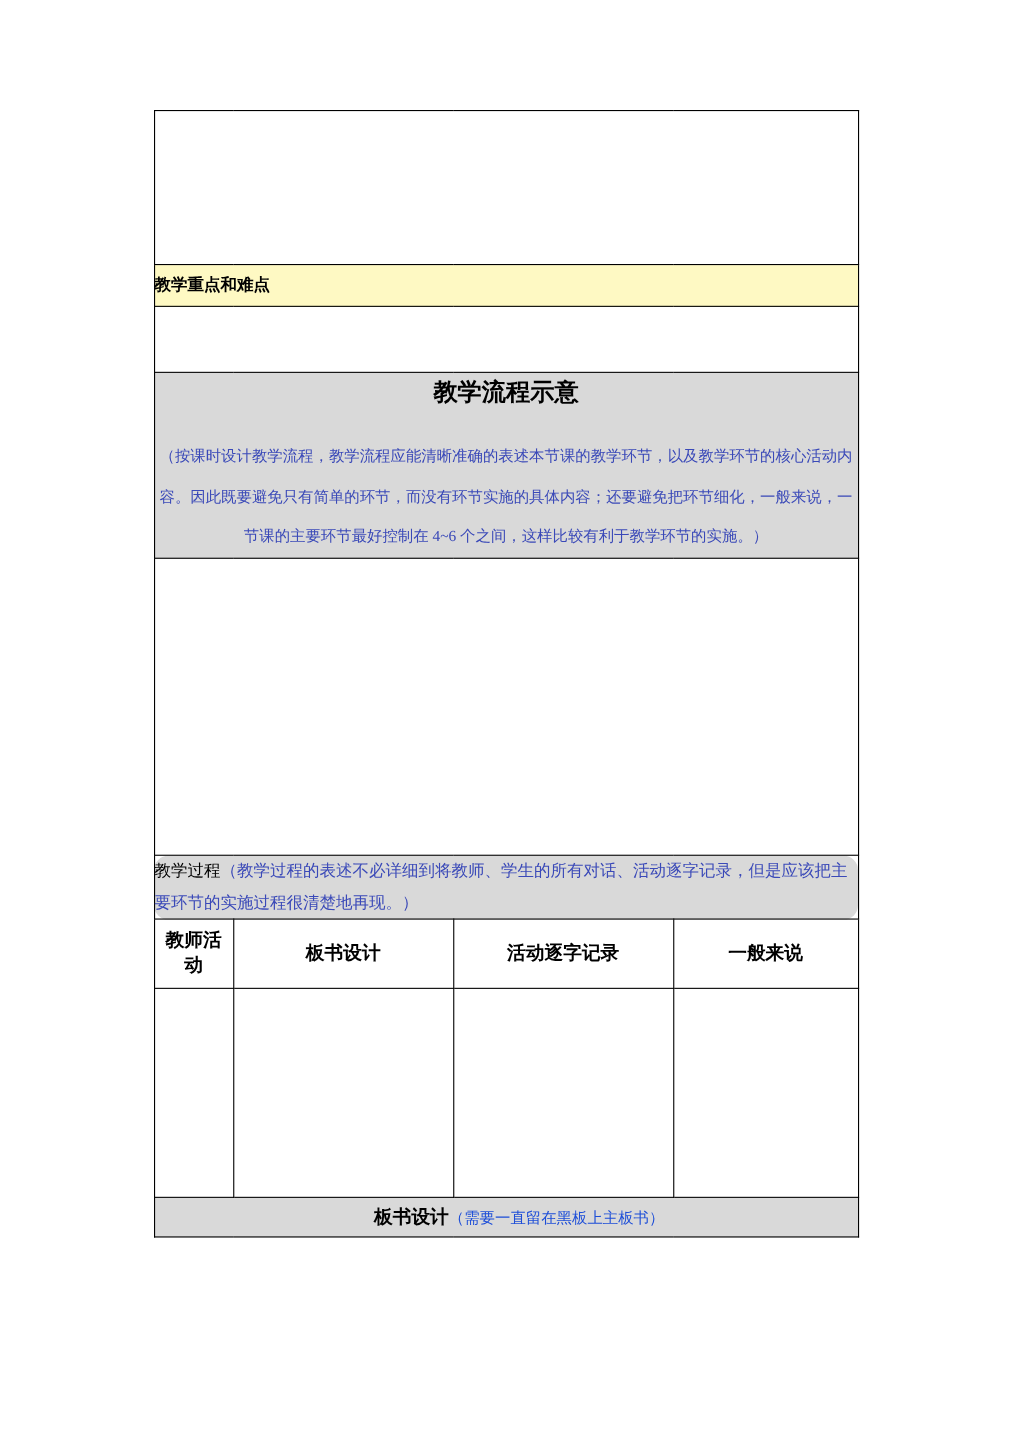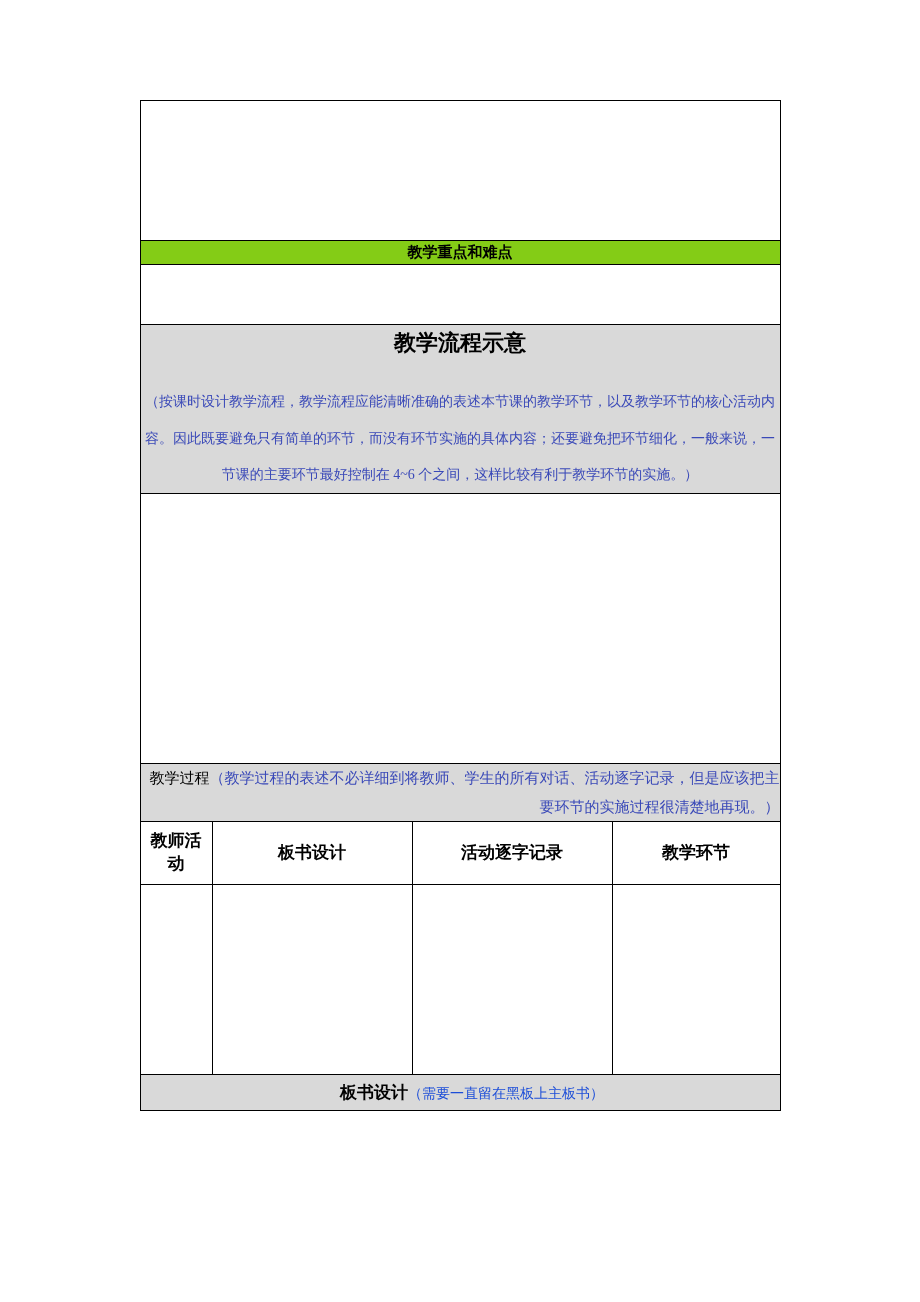--- a/index.html
+++ b/index.html
@@ -24,25 +24,25 @@
       border: 1.5px solid #000;
       vertical-align: middle;
       font-size: 15px;
       color: #000;
       padding: 0;
     }
     .blank-top {
       height: 140px;
     }
     .section-header {
-      background: #84cc16;
-      text-align: center;
+      background: #fef9c3;
+      text-align: left;
       font-weight: bold;
       font-size: 18px;
-      height: 24px;
+      height: 38px;
       font-family: "SimHei", "黑体", sans-serif;
     }
     .empty-row {
       height: 60px;
       background: #fff;
     }
     .flow-header {
       background: #d9d9d9;
       text-align: center;
       padding: 55px 12px 16px 12px;
@@ -64,22 +64,23 @@
     }
     .flow-body {
       height: 270px;
       background: #fff;
     }
     .process-header {
       background: #d9d9d9;
       padding: 10px 12px;
       font-size: 14px;
       line-height: 1.9;
-      text-align: right;
+      text-align: left;
       font-family: "SimSun", "宋体", serif;
+      border-radius: 13px;
     }
     .process-header .label {
       color: #000;
     }
     .process-header .note {
       color: #3a49b8;
     }
     .col-header-row td {
       text-align: center;
       font-weight: bold;
@@ -152,21 +153,21 @@
   <tr>
     <td class="process-header" colspan="4">
       <span class="label">教学过程</span><span class="note">（教学过程的表述不必详细到将教师、学生的所有对话、活动逐字记录，但是应该把主要环节的实施过程很清楚地再现。）</span>
     </td>
   </tr>
 
   <tr class="col-header-row">
     <td>教师活动</td>
     <td>板书设计</td>
     <td>活动逐字记录</td>
-    <td>教学环节</td>
+    <td>一般来说</td>
   </tr>
 
   <tr class="activity-body">
     <td></td>
     <td></td>
     <td></td>
     <td></td>
   </tr>
 
   <tr>

